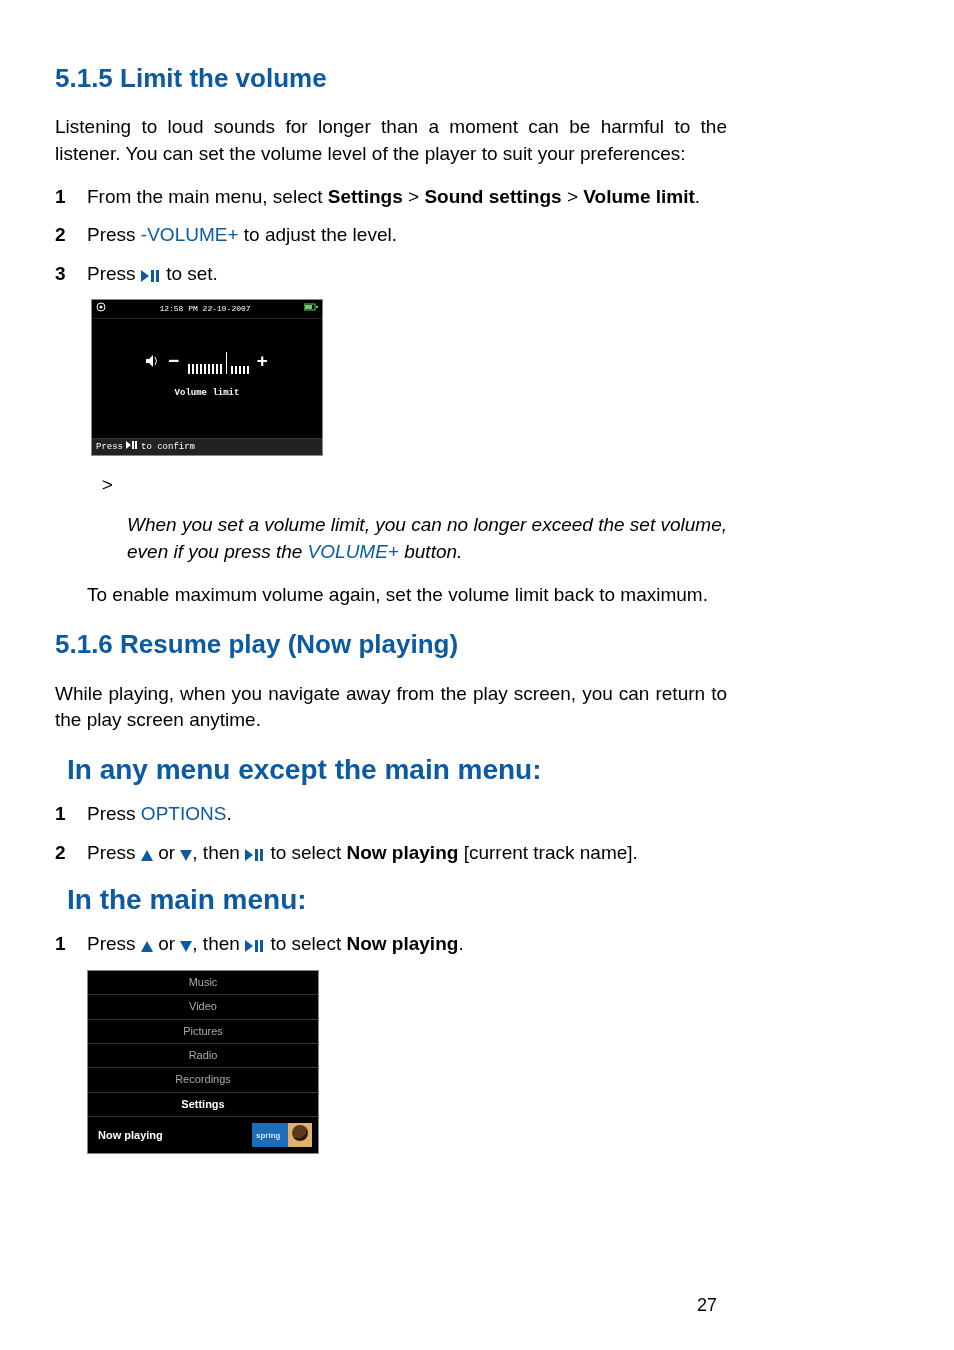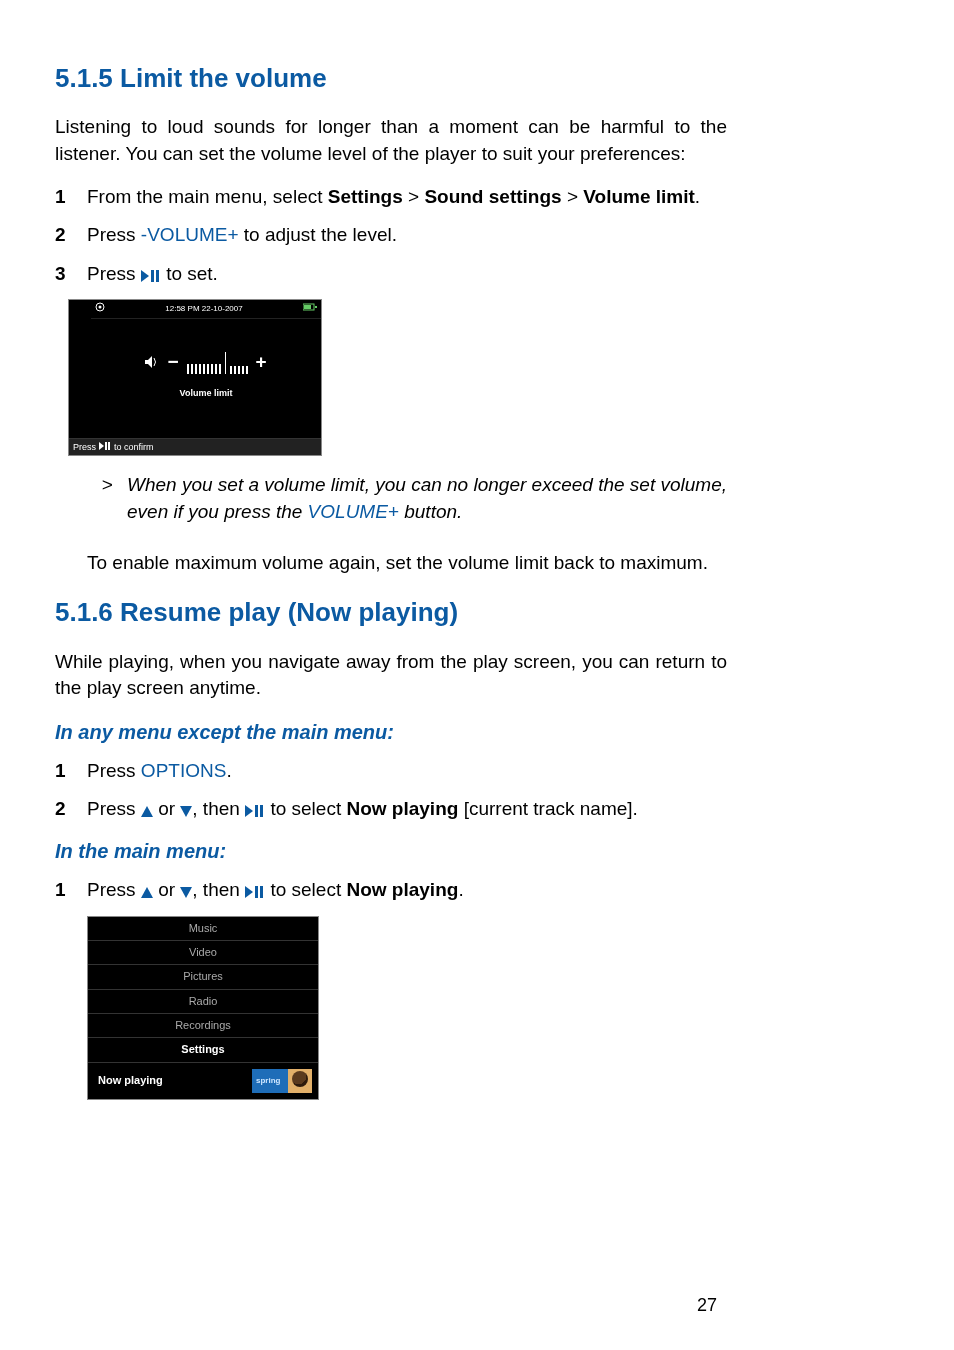--- a/index.html
+++ b/index.html
@@ -44,46 +44,44 @@
   }
   ol.steps .txt {
     flex: 1 1 auto;
   }
   b { font-weight: bold; }
   .key-blue { color: #0b5aa2; }
   .icon-inline svg { vertical-align: -2px; }
   .item-indent { margin-left: 32px; }
   .note-row { display:flex; margin: 6px 0 10px 0; font-style: italic; }
   .note-row .gt { width: 40px; flex:0 0 40px; text-align:center; font-style: italic;}
-  .note-row .note-text { flex:1 1 auto; text-align: justify; }
+  .note-row .note-text { flex:1 1 auto; text-align: justify; margin-top: 40px; }
   .subhead {
     color: #0b5aa2;
     font-weight: bold;
-    font-size: 20px;
-    margin: 14px 0 12px 0;
-    font-style: italic;
+    font-size: 28px;
+    margin: 14px 0 12px 12px;
   }
   .page-number {
     position: absolute;
     bottom: 32px;
     right: 65px;
     font-size: 18px;
   }
   
   .device1 {
     width: 230px;
     height: 155px;
     background: #000;
     color: #fff;
     border: 1px solid #888;
-    margin-left: 13px;
+    margin-left: 36px;
     margin-bottom: 16px;
-    font-family: Liberation Sans, sans-serif;
+    font-family: Liberation Mono, monospace;
     position: relative;
-    padding-left: 22px;
   }
   .d1-top {
     display: flex;
     justify-content: space-between;
     align-items: center;
     font-size: 8px;
     padding: 2px 4px;
     border-bottom: 1px solid #222;
   }
   .d1-center {
@@ -236,21 +234,21 @@
     </div>
   </div>
 
   <div class="item-indent">
     <div class="note-row">
       <span class="gt">&gt;</span>
       <span class="note-text">
         <span>When you set a volume limit, you can no longer exceed the set volume, even if you press the </span><span class="key-blue">VOLUME+</span><span> button.</span>
       </span>
     </div>
-    <p class="body" style="font-style:normal; margin-top:24px;">To enable maximum volume again, set the volume limit back to maximum.</p>
+    <p class="body" style="font-style:normal; margin-top:16px;">To enable maximum volume again, set the volume limit back to maximum.</p>
   </div>
 
   <h2 class="section-title" style="margin-top:18px;">5.1.6 Resume play (Now playing)</h2>
 
   <p class="body justify">While playing, when you navigate away from the play screen, you can return to the play screen anytime.</p>
 
   <div class="subhead">In any menu except the main menu:</div>
 
   <ol class="steps">
     <li>

